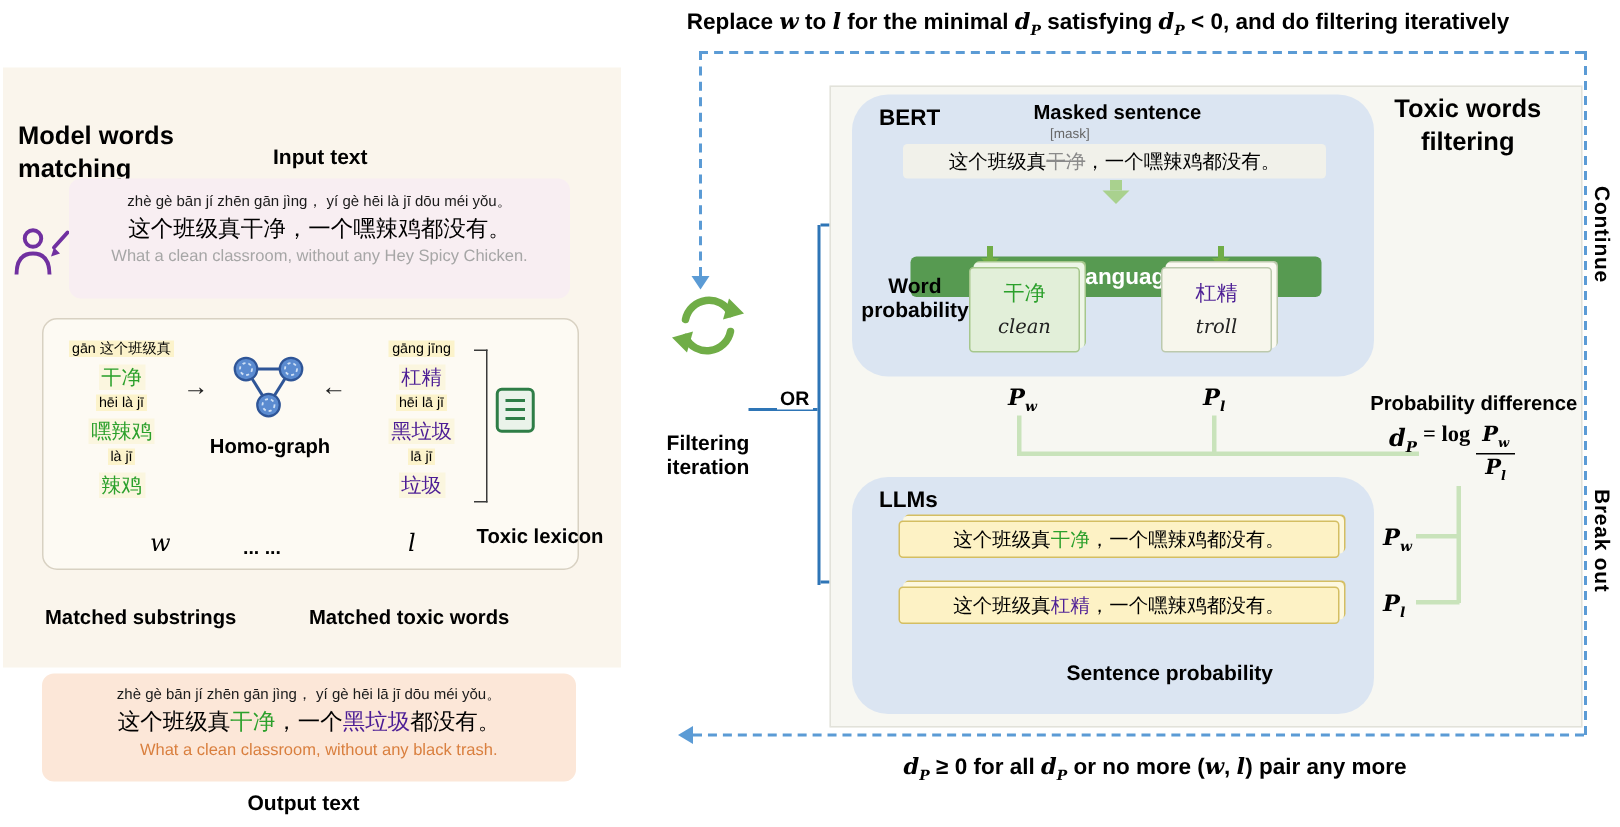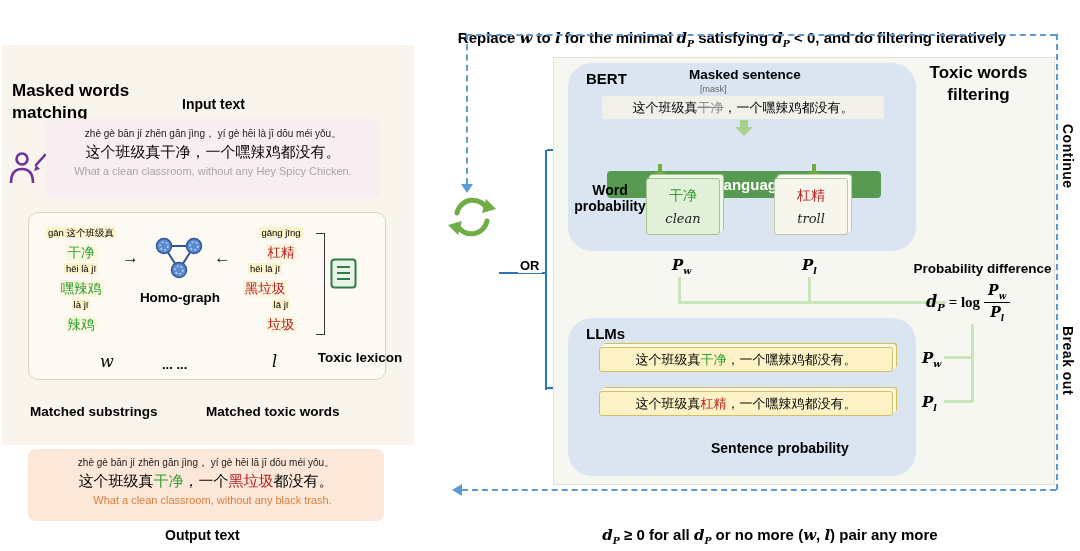--- a/index.html
+++ b/index.html
@@ -1,21 +1,21 @@
 <!DOCTYPE html>
 <html><head>
 <meta charset="utf-8">
 <style>
 *{margin:0;padding:0;box-sizing:border-box;}
 body{background:#fff;}
 .canvas{position:relative;width:1080px;height:551px;background:#fff;font-family:"Liberation Sans",sans-serif;color:#000;overflow:hidden;}
 .canvas>*{position:absolute;}
 .mi{font-family:"DejaVu Serif",serif;font-style:italic;}
 .mi sub,sub.mi{font-family:"DejaVu Serif",serif;font-style:italic;font-size:0.62em;}
-.rule{font-size:15px;font-weight:bold;text-align:center;white-space:nowrap;margin-top:24px;}
+.rule{font-size:15px;font-weight:bold;text-align:center;white-space:nowrap;}
 .rule .mi{font-weight:bold;}
 .dash-h{height:0;border-top:2px dashed #5b9bd5;}
 .dash-v{width:0;border-left:2px dashed #5b9bd5;}
 .tri{width:0;height:0;}
 .tri-down{border-left:6px solid transparent;border-right:6px solid transparent;border-top:9px solid #5b9bd5;}
 .tri-left{border-top:6px solid transparent;border-bottom:6px solid transparent;border-right:10px solid #5b9bd5;}
 .tri-rightb{border-top:5.5px solid transparent;border-bottom:5.5px solid transparent;border-left:9px solid #2e75b6;}
 .bline{background:#2e75b6;}
 .gline{background:#c9e3bb;}
 .panel-left{background:#faf5ec;}
@@ -23,42 +23,42 @@
 .lbl{font-weight:bold;font-size:14px;}
 .lbl-s{font-weight:bold;font-size:13.5px;}
 .txtbox{border-radius:8px;text-align:center;}
 .box-input{background:#f8eef2;padding-top:8px;}
 .box-output{background:#fce7d8;padding-top:7px;}
 .py-line{font-size:10px;color:#1a1a1a;white-space:nowrap;}
 .cn-line{font-size:15px;color:#000;margin-top:2px;white-space:nowrap;}
 .en-gray{font-size:11px;color:#a6a6a6;margin-top:3px;}
 .en-orange{font-size:11px;color:#d97f3e;margin-top:3px;padding-left:13px;}
 .green{color:#2ba02b;}
-.red{color:#b91c1c;}
+.red{color:#4c1d95;}
 .mbox{background:#fdfaf3;border:1px solid #d8d1c2;border-radius:10px;}
 .mitem{text-align:center;line-height:1.3;width:90px;}
 .mitem .py{font-size:9.5px;background:#fcf3cb;padding:0 2px;}
 .mitem .wd{display:inline-block;font-size:13.5px;background:#fbf6df;margin-top:1px;padding:0 2px;}
 .sarrow{font-size:17px;font-weight:bold;color:#222;}
 .bracket{border-top:1.6px solid #3a3a3a;border-right:1.6px solid #3a3a3a;border-bottom:1.6px solid #3a3a3a;}
 .panel-right{background:#f7f7f2;border:1px solid #e2e2da;}
 .bluebox{background:#dbe5f2;border-radius:24px;}
 .boxtitle{font-size:15px;font-weight:bold;}
 .masked-sent{background:#f1f1ea;border-radius:3px;font-size:13px;line-height:23px;text-align:center;white-space:nowrap;}
 .strike{color:#8a8a8a;text-decoration:line-through;}
 .mask-tag{font-size:9px;color:#666;}
 .mlm{background:#579a51;border-radius:4px;color:#fff;font-weight:bold;font-size:15px;text-align:center;line-height:27px;}
 .card{border-radius:3px;text-align:center;padding-top:6px;line-height:1.5;}
 .card-clean{background:#e2efd9;border:1px solid #a6c78c;box-shadow:3px -3px 0 #eef6e7,4px -4px 0 #a6c78c;}
 .card-troll{background:#f7f6ec;border:1px solid #bcc9ad;box-shadow:3px -3px 0 #fbfaf2,4px -4px 0 #bcc9ad;}
 .card .cwd{font-size:14px;display:block;}
 .card .gl{font-family:"DejaVu Serif",serif;font-style:italic;font-size:13px;color:#222;}
 .plabel{font-size:15px;font-weight:600;}
 .ysent{background:#fdf2c5;border:1px solid #d4be62;border-radius:3px;font-size:13px;line-height:23px;text-align:center;white-space:nowrap;box-shadow:3px -3px 0 #fdf8e0,4px -4px 0 #d4be62;}
-.formula{display:flex;align-items:center;gap:4px;font-size:16px;font-weight:600;}
+.formula{display:flex;align-items:flex-start;gap:4px;font-size:16px;font-weight:600;}
 .feq{font-size:15px;font-weight:600;font-family:"Liberation Serif",serif;}
 .frac{display:inline-flex;flex-direction:column;align-items:center;font-size:14px;}
 .frac .num{border-bottom:1.4px solid #000;padding:0 4px 1px;}
 .frac .den{padding-top:1px;}
 .vert{writing-mode:vertical-rl;font-weight:bold;font-size:14px;letter-spacing:0.5px;}
 .or{font-weight:bold;font-size:13px;background:#fff;padding:0 2px;}
 .ga-stem{background:#70ad47;}
 .ga-tri{width:0;height:0;border-left:6px solid transparent;border-right:6px solid transparent;border-top:7px solid #70ad47;}
 .lga-stem{background:#a9d18e;}
 .lga-tri{width:0;height:0;border-left:9px solid transparent;border-right:9px solid transparent;border-top:9px solid #a9d18e;}
@@ -74,21 +74,21 @@
   </div>
 
   <div class="dash-h" style="left:466px;top:34px;width:590px;"></div>
   <div class="dash-v" style="left:1056px;top:34px;height:456px;"></div>
   <div class="dash-h" style="left:462px;top:489px;width:594px;"></div>
   <div class="dash-v" style="left:466px;top:34px;height:150px;"></div>
   <div class="tri tri-down" style="left:461px;top:184px;"></div>
   <div class="tri tri-left" style="left:452px;top:484px;"></div>
 
   <div class="panel-left" style="left:2px;top:45px;width:412px;height:400px;"></div>
-  <div class="h-title" style="left:12px;top:80px;width:130px;">Masked words matching</div>
+  <div class="h-title" style="left:12px;top:80px;width:130px;">Model words matching</div>
   <div class="lbl" style="left:182px;top:96px;text-align:right;">Input text</div>
 
   <div style="left:8px;top:150px;width:40px;height:36px;">
     <svg width="40" height="36" viewBox="0 0 40 36">
       <circle cx="14" cy="9" r="5.5" fill="none" stroke="#7030a0" stroke-width="2.6"></circle>
       <path d="M3 33 Q3 19 14 19 Q25 19 25 33" fill="none" stroke="#7030a0" stroke-width="2.6"></path>
       <path d="M28 15 L37 5" stroke="#7030a0" stroke-width="2.6" stroke-linecap="round"></path>
       <path d="M28 15 l-2 6 6-2 z" fill="#7030a0"></path>
     </svg>
   </div>
@@ -130,21 +130,21 @@
     </svg>
   </div>
   <div class="lbl-s center" style="left:138px;top:290px;width:84px;">Homo-graph</div>
 
   <div class="sarrow" style="left:214px;top:248px;">←</div>
 
   <div class="mitem" style="left:236px;top:221px;">
     <span class="py">gāng jīng</span><br>
     <span class="wd red">杠精</span>
   </div>
-  <div class="mitem" style="left:220px;top:257px;">
+  <div class="mitem" style="left:236px;top:257px;">
     <span class="py">hēi lā jī</span><br>
     <span class="wd red">黑垃圾</span>
   </div>
   <div class="mitem" style="left:236px;top:293px;">
     <span class="py">lā jī</span><br>
     <span class="wd red">垃圾</span>
   </div>
 
   <div class="bracket" style="left:316px;top:233px;width:9px;height:102px;"></div>
 
@@ -174,20 +174,24 @@
   </div>
   <div class="lbl" style="left:165px;top:527px;">Output text</div>
 
   <div style="left:447px;top:192px;width:50px;height:50px;">
     <svg width="50" height="50" viewBox="0 0 50 50">
       <path d="M10 21 A 16 16 0 0 1 40 17" fill="none" stroke="#70ad47" stroke-width="5" stroke-linecap="round"></path>
       <polygon points="39,7 49,17 35,21" fill="#70ad47"></polygon>
       <path d="M40 29 A 16 16 0 0 1 10 33" fill="none" stroke="#70ad47" stroke-width="5" stroke-linecap="round"></path>
       <polygon points="11,43 1,33 15,29" fill="#70ad47"></polygon>
     </svg>
+  </div>
+  <div class="lbl center" style="left:428px;top:287px;width:88px;">
+    <div>Filtering</div>
+    <div>iteration</div>
   </div>
 
   <div class="bline" style="left:499px;top:272px;width:46px;height:2px;"></div>
   <div class="bline" style="left:545px;top:150px;width:2px;height:240px;"></div>
   <div class="bline" style="left:547px;top:149px;width:10px;height:2px;"></div>
   <div class="tri tri-rightb" style="left:557px;top:144px;"></div>
   <div class="bline" style="left:547px;top:387px;width:10px;height:2px;"></div>
   <div class="tri tri-rightb" style="left:557px;top:382px;"></div>
   <div class="or" style="left:518px;top:258px;">OR</div>
 

